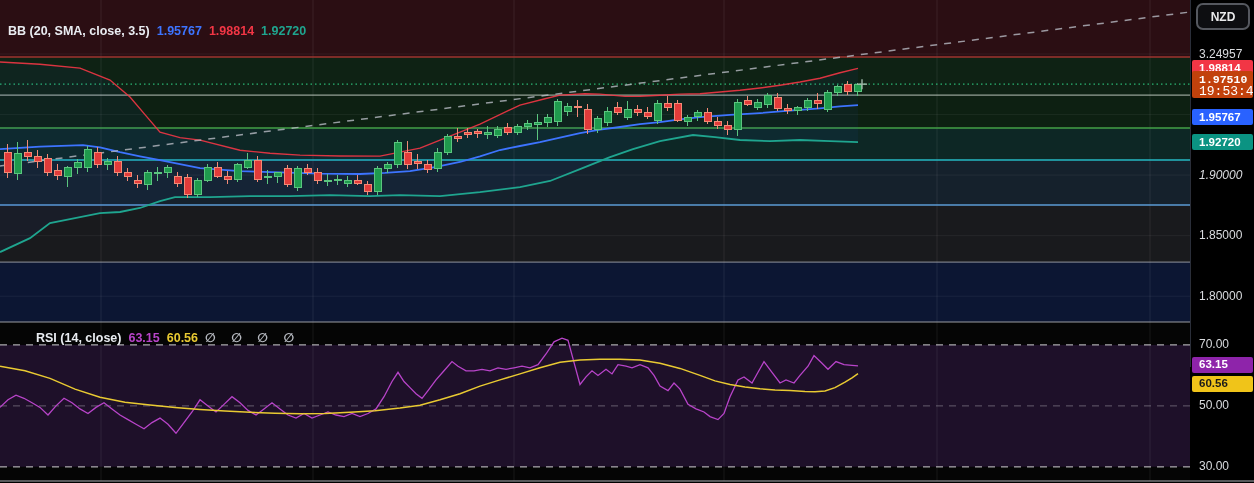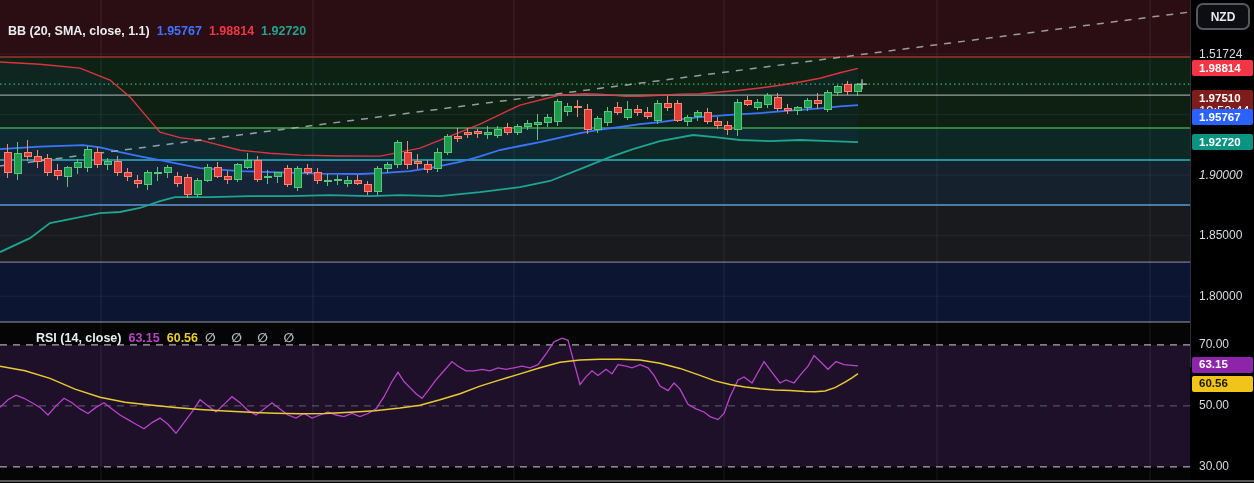--- a/index.html
+++ b/index.html
@@ -253,41 +253,41 @@
       <line x1="857" y1="84.16449999999988" x2="867" y2="84.16449999999988" stroke="#9fb8a9" stroke-width="1.4"></line>
       <line x1="862" y1="79.16449999999988" x2="862" y2="89.16449999999988" stroke="#9fb8a9" stroke-width="1.4"></line>
       <polyline points="0,407.4 8,399.8 16,395.2 24,398.3 32,402.8 40,407.4 48,415.0 56,405.9 64,398.3 72,402.8 80,408.9 88,413.5 96,407.4 104,402.8 112,408.9 120,415.0 128,419.6 136,424.2 144,428.8 152,422.6 160,418.1 168,424.2 176,433.3 184,422.6 192,412.0 200,399.8 208,405.9 216,412.0 224,404.4 232,396.7 240,402.8 248,410.4 256,415.0 264,408.9 272,402.8 280,408.9 288,415.0 296,418.1 304,413.5 312,418.1 320,415.0 328,412.0 336,415.0 344,416.6 352,413.5 360,416.6 368,413.5 376,408.9 384,396.7 392,381.5 398,372.3 404,381.5 410,387.6 416,393.7 422,398.3 428,390.6 436,379.9 444,370.8 452,361.6 458,366.2 466,370.8 474,370.8 482,369.3 490,370.8 498,367.8 506,369.3 514,367.8 522,366.2 530,367.8 538,364.7 546,354.0 554,341.8 562,338.2 568,340.3 575,366.2 580,384.5 586,376.9 592,370.8 598,375.4 606,369.3 612,373.9 618,364.7 626,366.2 632,367.8 640,364.7 648,367.8 654,375.4 660,386.1 668,390.6 674,383.0 680,389.1 688,404.4 696,408.9 704,412.0 710,416.6 718,419.6 724,413.5 730,396.7 738,379.9 744,376.9 752,383.0 758,372.3 764,361.6 772,372.3 780,383.0 786,379.9 794,383.0 800,375.4 808,366.2 814,355.6 822,363.2 828,369.3 836,361.6 844,364.7 852,365.3 858,365.8" fill="none" stroke="#b844c9" stroke-width="1.3"></polyline>
       <polyline points="0,366.2 25,370.8 50,378.4 75,389.1 100,397.3 125,402.2 150,405.0 175,407.4 200,409.5 225,411.1 250,412.3 275,413.2 300,413.8 325,413.5 350,412.3 375,410.8 400,408.0 420,405.3 440,399.8 460,393.7 480,386.1 500,379.9 520,373.9 540,367.8 560,362.3 580,360.1 600,359.2 620,359.2 640,360.1 660,363.2 680,368.4 700,375.4 715,380.9 730,384.5 745,387.0 760,388.8 775,390.0 790,390.6 805,391.5 815,391.8 825,390.9 835,387.6 845,382.1 852,377.8 858,373.7" fill="none" stroke="#e9ca32" stroke-width="1.5"></polyline>
       <line x1="0" y1="322" x2="1254" y2="322" stroke="#9b9da3" stroke-width="1"></line>
       <line x1="0" y1="481" x2="1254" y2="481" stroke="#aeb0b5" stroke-width="1"></line>
     </svg>
 
 
   <div class="legend" id="legend-line2">
-    <span class="t-white">BB (20, SMA, close, 1.1)</span>
+    <span class="t-white">BB (20, SMA, close, 3.5)</span>
     <span class="t-blue">1.95767</span>
     <span class="t-red">1.98814</span>
     <span class="t-teal">1.92720</span>
   </div>
 
   <div class="legend" id="rsi-legend">
     <span class="t-white">RSI (14, close)</span>
     <span class="t-purple">63.15</span>
     <span class="t-yellow">60.56</span>
     <span class="t-gray">∅ ∅ ∅ ∅</span>
   </div>
 
   <div id="axis-col">
     <div id="nzd-button">NZD</div>
-  <div class="axis-label" style="top: 47.5px;">1.51724</div>
+  <div class="axis-label" style="top: 47.5px;">3.24957</div>
       <div class="axis-label" style="top: 168.6px; font-style: italic;">1.90000</div>
       <div class="axis-label" style="top: 229.2px;">1.85000</div>
       <div class="axis-label" style="top: 289.7px;">1.80000</div>
       <div class="axis-badge" style="background: rgb(242, 54, 69); top: 60.4px;">1.98814</div>
-      <div class="axis-badge" style="background: #7f1d1d; top: 90px;">1.97510<div class="countdown">19:53:44</div></div>
+      <div class="axis-badge" style="background: #c2410c; top: 71px; font-family: Liberation Mono, monospace;">1.97510<div class="countdown">19:53:44</div></div>
       <div class="axis-badge" style="background: rgb(41, 98, 255); top: 109.3px;">1.95767</div>
       <div class="axis-badge" style="background: rgb(11, 147, 130); top: 134.2px;">1.92720</div>
       <div class="axis-label" style="top: 338.4px;">70.00</div>
       <div class="axis-label" style="top: 399.4px; text-align: center;">50.00</div>
       <div class="axis-label" style="top: 460.4px;">30.00</div>
       <div class="axis-badge" style="background: rgb(142, 36, 170); top: 356.8px;">63.15</div>
       <div class="axis-badge" style="background: rgb(240, 196, 25); color: rgb(26, 26, 26); top: 375.7px;">60.56</div>
     </div>
 </div>
 

